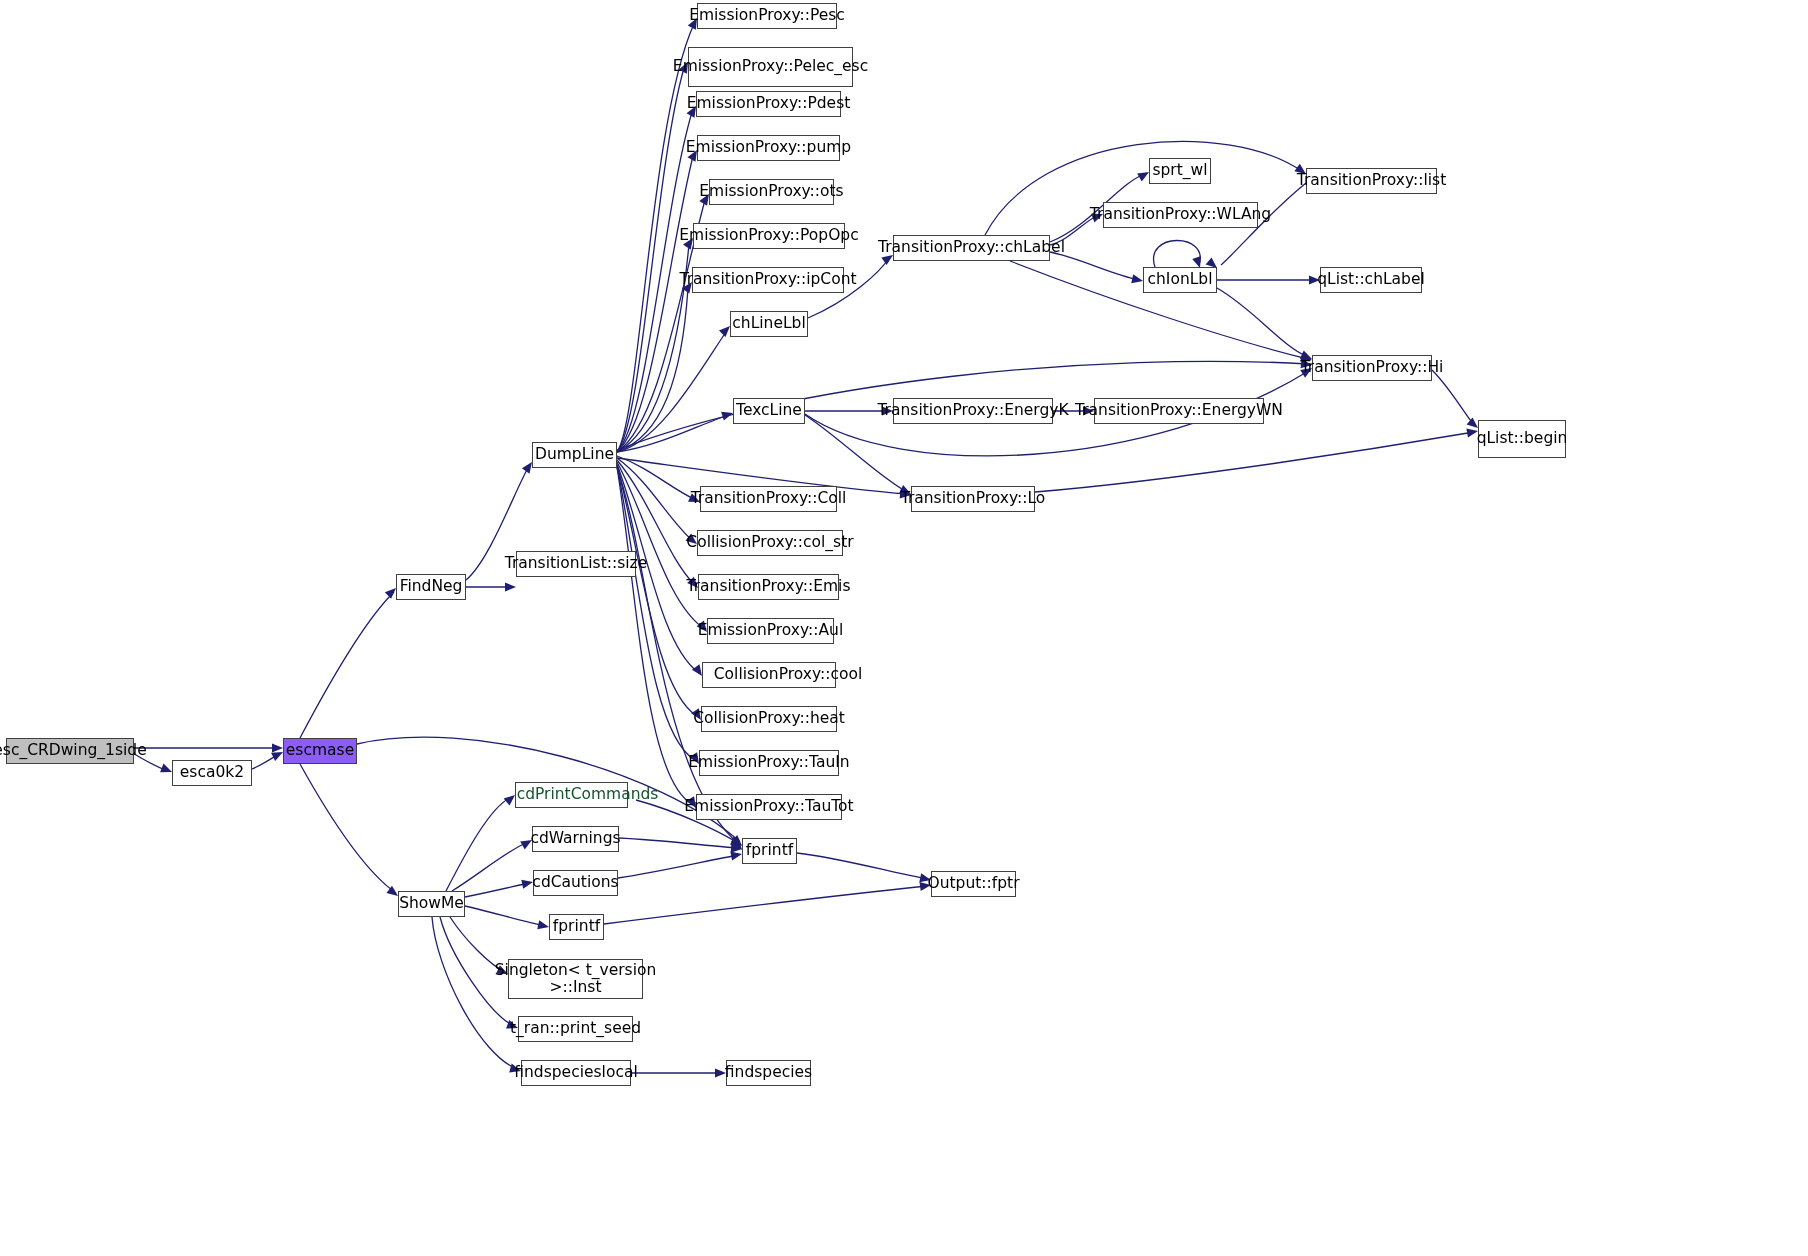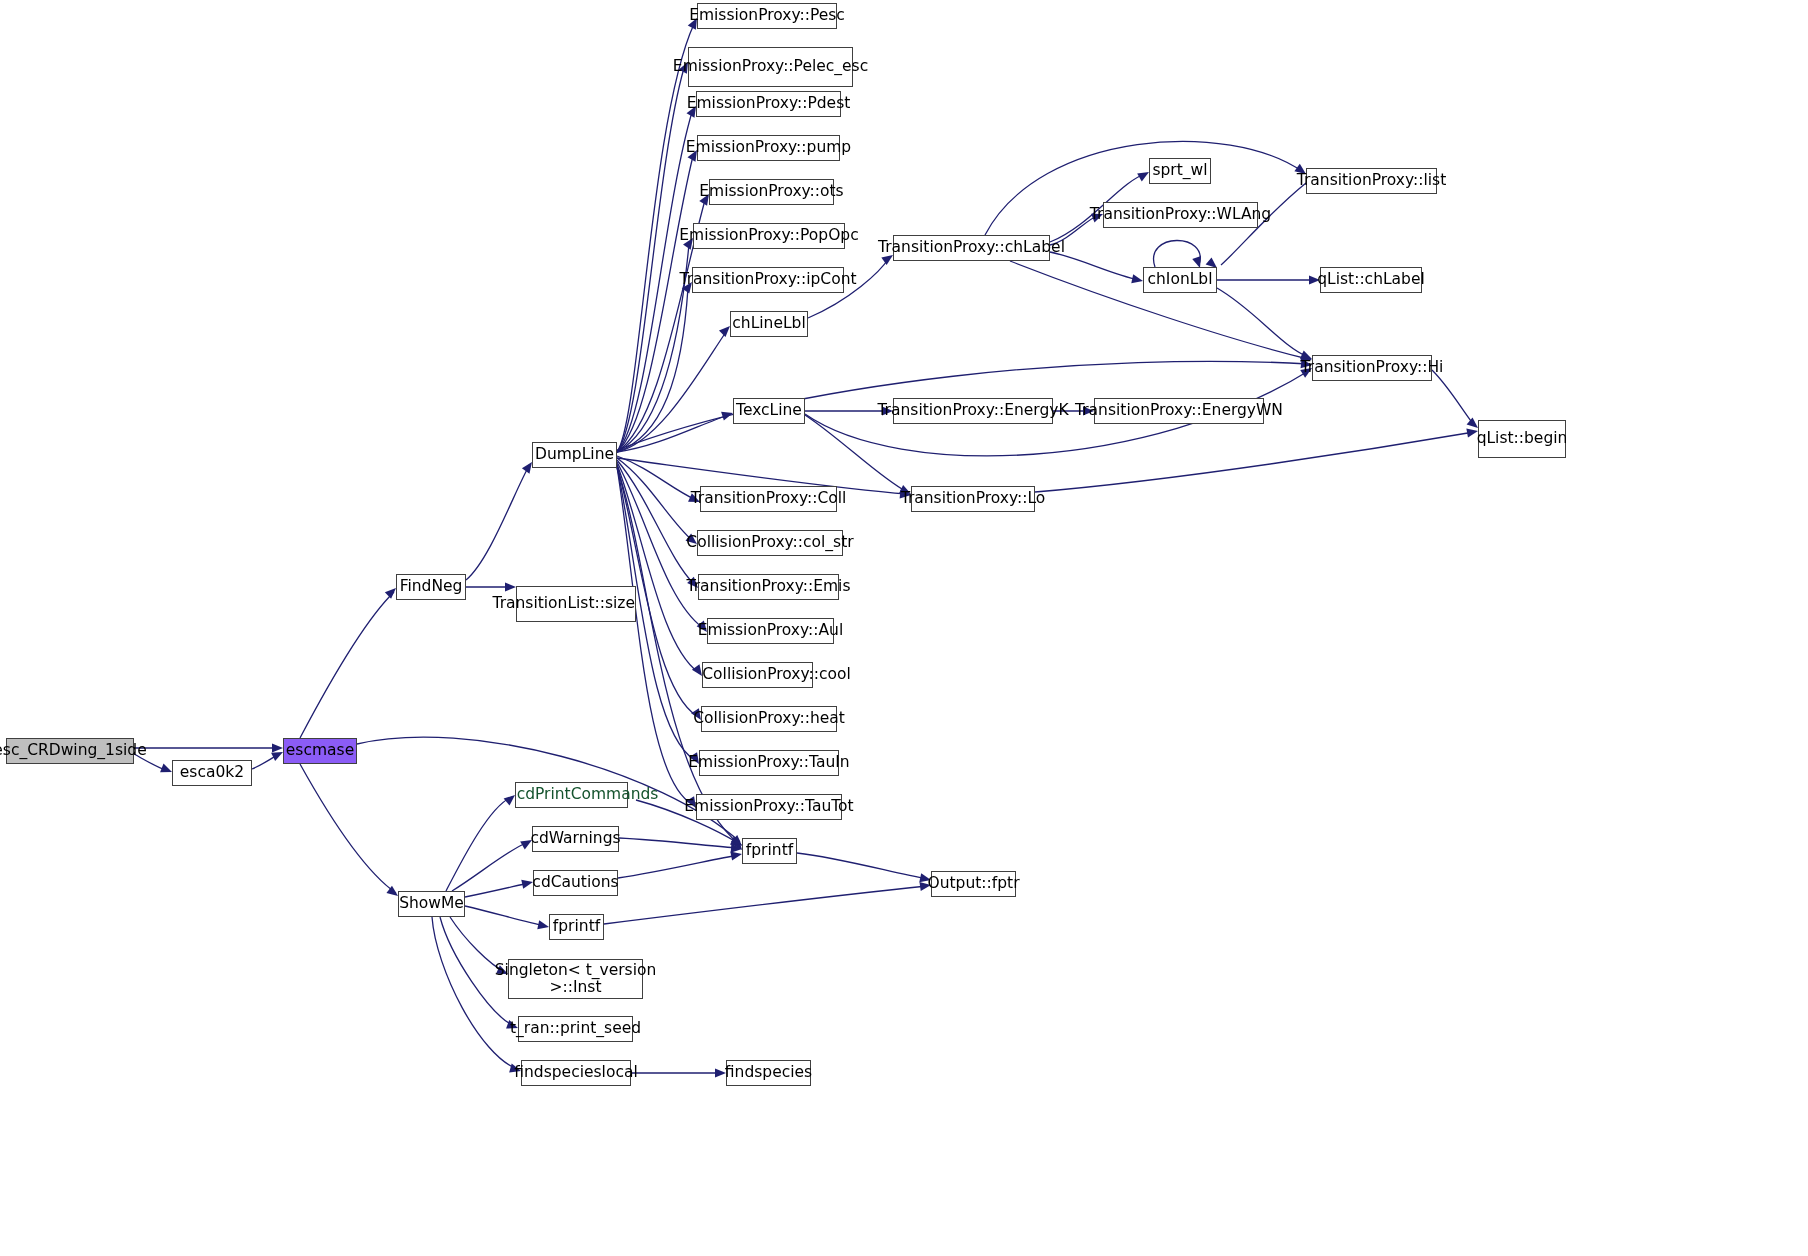--- a/index.html
+++ b/index.html
@@ -130,37 +130,37 @@
       <path d="M 797 853 C 840 858 890 872 927 879" fill="none" stroke="#1f1f70" stroke-width="1.3"></path>
       <path d="M 0 0 L -11 -4.6 L -11 4.6 Z" fill="#1f1f70" transform="translate(931,880) rotate(12)"></path>
       <path d="M 631 1073 L 722 1073" fill="none" stroke="#1f1f70" stroke-width="1.3"></path>
       <path d="M 0 0 L -11 -4.6 L -11 4.6 Z" fill="#1f1f70" transform="translate(726,1073) rotate(0)"></path>
     </svg>
   <div id="nodes">
       <div class="node root" style="left: 6px; top: 738px; width: 128px; height: 26px; border-color: rgb(64, 64, 64); color: rgb(0, 0, 0); background: rgb(191, 191, 191);"><span>esc_CRDwing_1side</span></div>
       <div class="node" style="left: 172px; top: 760px; width: 80px; height: 26px; border-color: rgb(64, 64, 64); color: rgb(0, 0, 0); background: rgb(255, 255, 255);"><span>esca0k2</span></div>
       <div class="node" style="left: 283px; top: 738px; width: 74px; height: 26px; border-color: rgb(64, 64, 64); color: rgb(0, 0, 0); background: #8b5cf6;"><span>escmase</span></div>
       <div class="node" style="left: 396px; top: 574px; width: 70px; height: 26px; border-color: rgb(64, 64, 64); color: rgb(0, 0, 0); background: rgb(255, 255, 255);"><span>FindNeg</span></div>
-      <div class="node" style="left: 516px; top: 586px; width: 120px; height: 36px; border-color: rgb(64, 64, 64); color: rgb(0, 0, 0); background: rgb(255, 255, 255); justify-content: flex-end;"><span>TransitionList::size</span></div>
+      <div class="node" style="left: 516px; top: 551px; width: 120px; height: 26px; border-color: rgb(64, 64, 64); color: rgb(0, 0, 0); background: rgb(255, 255, 255);"><span>TransitionList::size</span></div>
       <div class="node" style="left: 398px; top: 891px; width: 67px; height: 26px; border-color: rgb(64, 64, 64); color: rgb(0, 0, 0); background: rgb(255, 255, 255);"><span>ShowMe</span></div>
       <div class="node" style="left: 532px; top: 442px; width: 85px; height: 26px; border-color: rgb(64, 64, 64); color: rgb(0, 0, 0); background: rgb(255, 255, 255);"><span>DumpLine</span></div>
       <div class="node" style="left: 697px; top: 3px; width: 140px; height: 26px; border-color: rgb(64, 64, 64); color: rgb(0, 0, 0); background: rgb(255, 255, 255);"><span>EmissionProxy::Pesc</span></div>
       <div class="node" style="left: 688px; top: 47px; width: 165px; height: 40px; border-color: rgb(64, 64, 64); color: rgb(0, 0, 0); background: rgb(255, 255, 255);"><span>EmissionProxy::Pelec_esc</span></div>
       <div class="node" style="left: 696px; top: 91px; width: 145px; height: 26px; border-color: rgb(64, 64, 64); color: rgb(0, 0, 0); background: rgb(255, 255, 255);"><span>EmissionProxy::Pdest</span></div>
       <div class="node" style="left: 697px; top: 135px; width: 143px; height: 26px; border-color: rgb(64, 64, 64); color: rgb(0, 0, 0); background: rgb(255, 255, 255);"><span>EmissionProxy::pump</span></div>
       <div class="node" style="left: 709px; top: 179px; width: 125px; height: 26px; border-color: rgb(64, 64, 64); color: rgb(0, 0, 0); background: rgb(255, 255, 255);"><span>EmissionProxy::ots</span></div>
       <div class="node" style="left: 693px; top: 223px; width: 152px; height: 26px; border-color: rgb(64, 64, 64); color: rgb(0, 0, 0); background: rgb(255, 255, 255);"><span>EmissionProxy::PopOpc</span></div>
       <div class="node" style="left: 692px; top: 267px; width: 152px; height: 26px; border-color: rgb(64, 64, 64); color: rgb(0, 0, 0); background: rgb(255, 255, 255); align-items: center;"><span>TransitionProxy::ipCont</span></div>
       <div class="node" style="left: 730px; top: 311px; width: 78px; height: 26px; border-color: rgb(64, 64, 64); color: rgb(0, 0, 0); background: rgb(255, 255, 255);"><span>chLineLbl</span></div>
       <div class="node" style="left: 733px; top: 398px; width: 72px; height: 26px; border-color: rgb(64, 64, 64); color: rgb(0, 0, 0); background: rgb(255, 255, 255);"><span>TexcLine</span></div>
       <div class="node" style="left: 700px; top: 486px; width: 137px; height: 26px; border-color: rgb(64, 64, 64); color: rgb(0, 0, 0); background: rgb(255, 255, 255);"><span>TransitionProxy::Coll</span></div>
       <div class="node" style="left: 697px; top: 530px; width: 146px; height: 26px; border-color: rgb(64, 64, 64); color: rgb(0, 0, 0); background: rgb(255, 255, 255);"><span>CollisionProxy::col_str</span></div>
       <div class="node" style="left: 698px; top: 574px; width: 141px; height: 26px; border-color: rgb(64, 64, 64); color: rgb(0, 0, 0); background: rgb(255, 255, 255);"><span>TransitionProxy::Emis</span></div>
       <div class="node" style="left: 707px; top: 618px; width: 127px; height: 26px; border-color: rgb(64, 64, 64); color: rgb(0, 0, 0); background: rgb(255, 255, 255);"><span>EmissionProxy::Aul</span></div>
-      <div class="node" style="left: 702px; top: 662px; width: 111px; height: 26px; border-color: rgb(64, 64, 64); color: rgb(0, 0, 0); background: rgb(255, 255, 255); padding-left: 38px;"><span>CollisionProxy::cool</span></div>
+      <div class="node" style="left: 702px; top: 662px; width: 134px; height: 26px; border-color: rgb(64, 64, 64); color: rgb(0, 0, 0); background: rgb(255, 255, 255); padding-left: 38px;"><span>CollisionProxy::cool</span></div>
       <div class="node" style="left: 701px; top: 706px; width: 136px; height: 26px; border-color: rgb(64, 64, 64); color: rgb(0, 0, 0); background: rgb(255, 255, 255);"><span>CollisionProxy::heat</span></div>
       <div class="node" style="left: 699px; top: 750px; width: 140px; height: 26px; border-color: rgb(64, 64, 64); color: rgb(0, 0, 0); background: rgb(255, 255, 255);"><span>EmissionProxy::TauIn</span></div>
       <div class="node" style="left: 696px; top: 794px; width: 146px; height: 26px; border-color: rgb(64, 64, 64); color: rgb(0, 0, 0); background: rgb(255, 255, 255);"><span>EmissionProxy::TauTot</span></div>
       <div class="node" style="left: 515px; top: 782px; width: 113px; height: 26px; border-color: rgb(64, 64, 64); color: #14532d; background: rgb(255, 255, 255); padding-left: 32px;"><span>cdPrintCommands</span></div>
       <div class="node" style="left: 532px; top: 826px; width: 87px; height: 26px; border-color: rgb(64, 64, 64); color: rgb(0, 0, 0); background: rgb(255, 255, 255);"><span>cdWarnings</span></div>
       <div class="node" style="left: 533px; top: 870px; width: 85px; height: 26px; border-color: rgb(64, 64, 64); color: rgb(0, 0, 0); background: rgb(255, 255, 255);"><span>cdCautions</span></div>
       <div class="node" style="left: 549px; top: 914px; width: 55px; height: 26px; border-color: rgb(64, 64, 64); color: rgb(0, 0, 0); background: rgb(255, 255, 255);"><span>fprintf</span></div>
       <div class="node" style="left: 508px; top: 959px; width: 135px; height: 40px; border-color: rgb(64, 64, 64); color: rgb(0, 0, 0); background: rgb(255, 255, 255);"><span>Singleton&lt; t_version
 &gt;::Inst</span></div>
       <div class="node" style="left: 518px; top: 1016px; width: 115px; height: 26px; border-color: rgb(64, 64, 64); color: rgb(0, 0, 0); background: rgb(255, 255, 255);"><span>t_ran::print_seed</span></div>

